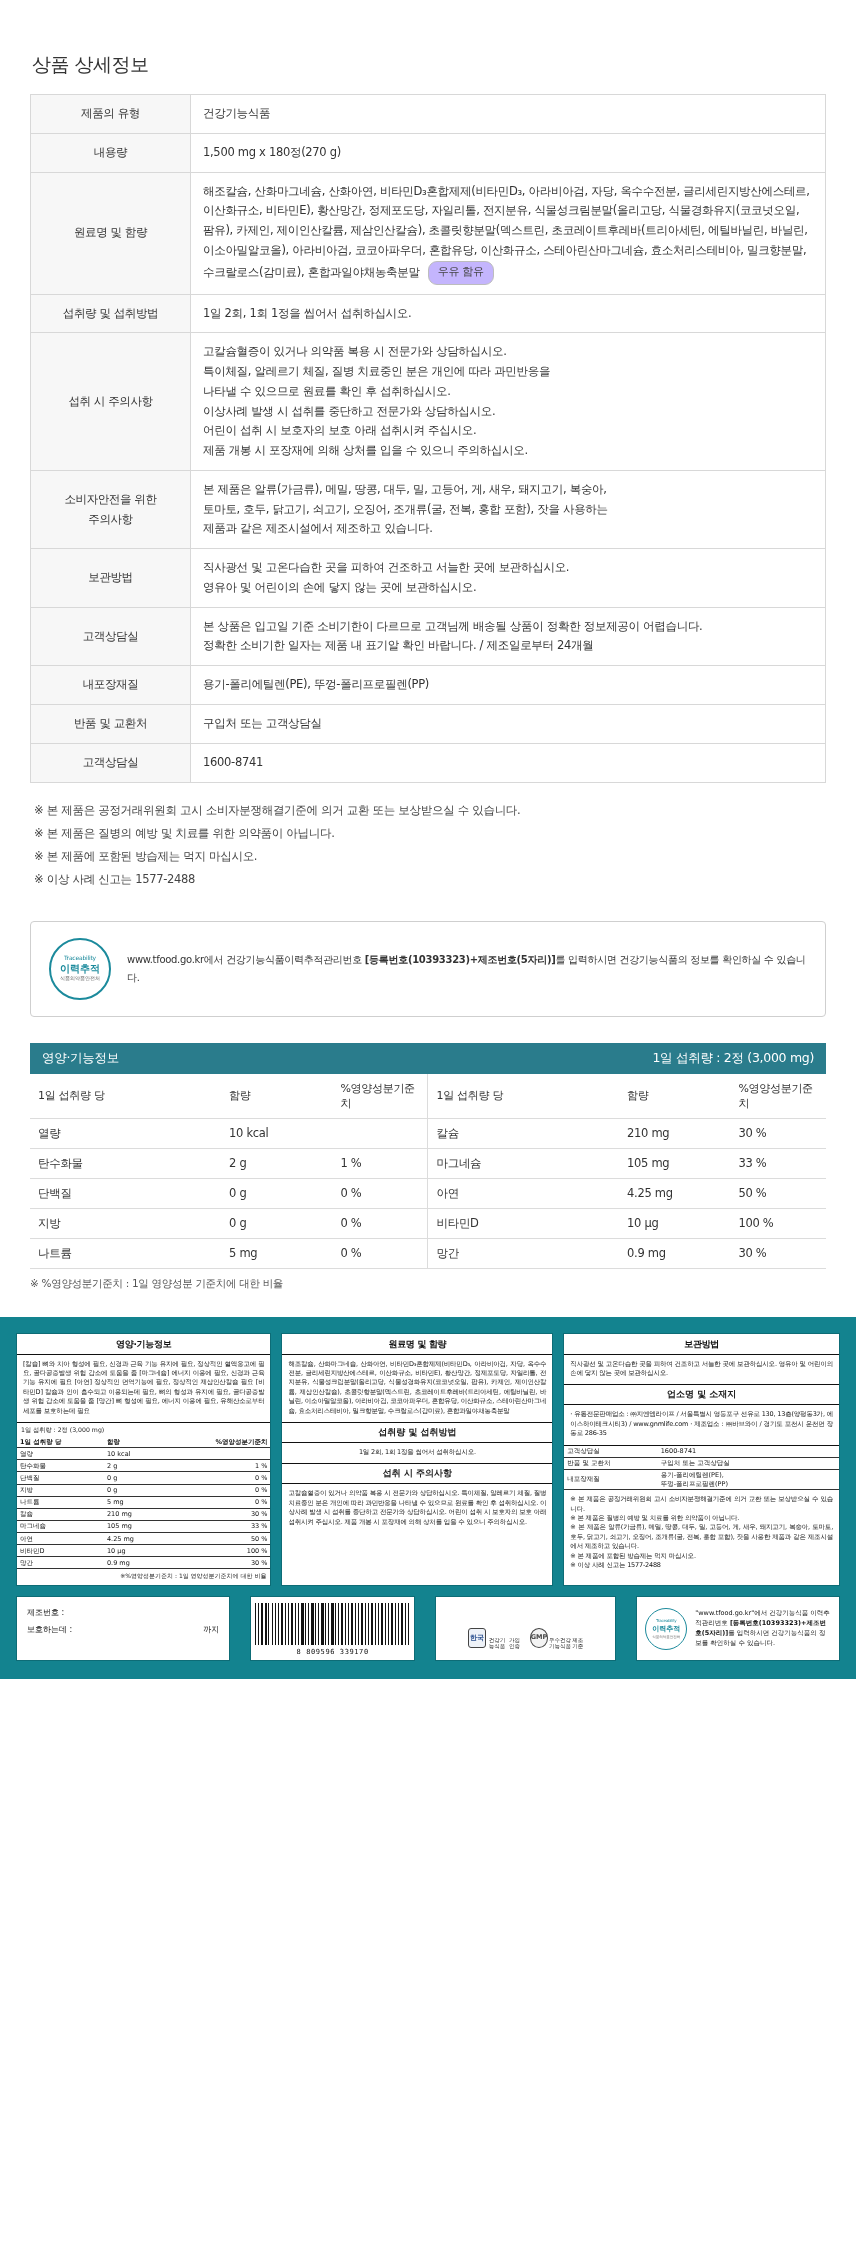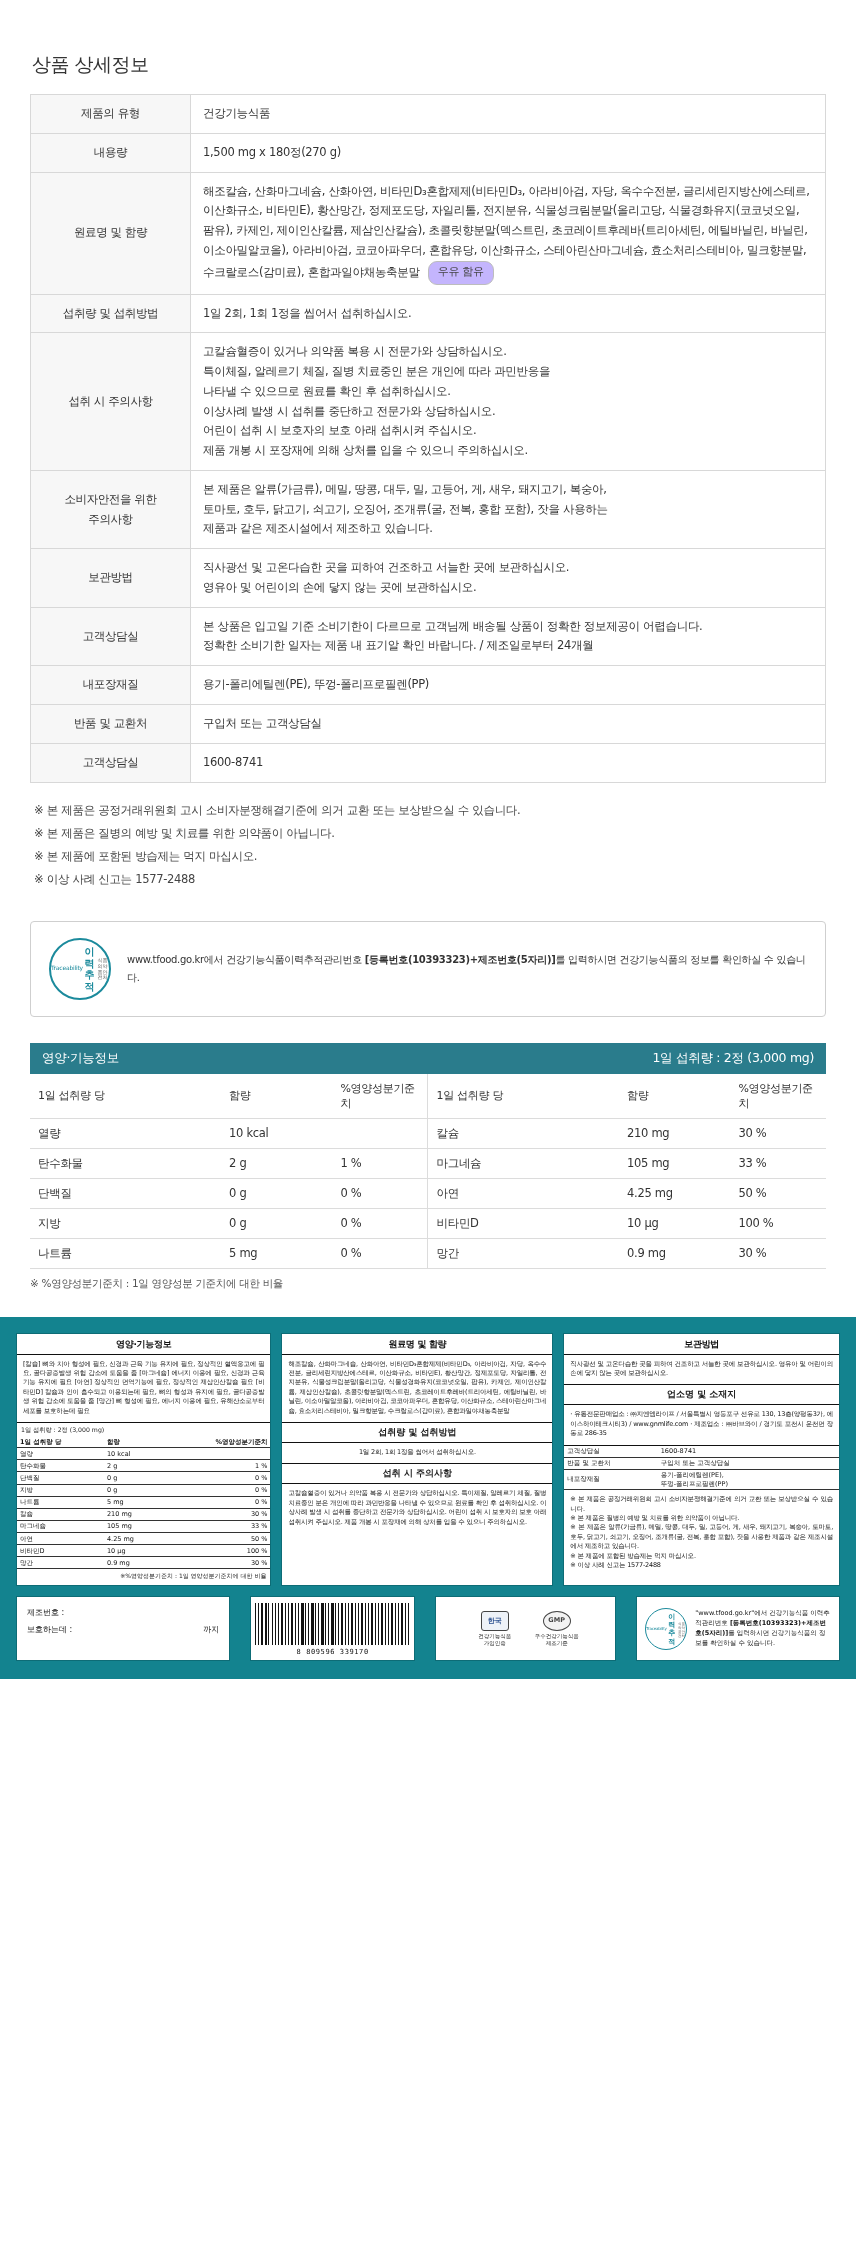--- a/index.html
+++ b/index.html
@@ -70,21 +70,21 @@
     border-radius: 4px;
     padding: 16px 18px;
     display: flex;
     align-items: center;
     gap: 16px;
   }
   .trace-logo {
     width: 62px; height: 62px;
     border-radius: 50%;
     border: 2px solid #1b8a9c;
-    display: flex; flex-direction: row;
+    display: flex; flex-direction: column;
     align-items: center; justify-content: center;
     flex: 0 0 62px;
     color: #1b8a9c;
     line-height: 1.15;
     text-align: center;
   }
   .trace-logo .t1 { font-size: 6px; letter-spacing: -0.2px; }
   .trace-logo .t2 { font-size: 10px; font-weight: bold; margin-top: 1px; }
   .trace-logo .t3 { font-size: 5px; color:#555; margin-top: 2px; }
   .trace-text {
@@ -248,22 +248,22 @@
     border: 1px solid #0d6c76;
     flex: 0 0 22%;
     display: flex;
     align-items: center;
     justify-content: center;
     gap: 8px;
     padding: 6px;
   }
   .cert {
     width: 54px; height: 42px;
-    display: flex; flex-direction: column;
-    align-items: center; justify-content: center;
+    display: flex; flex-direction: row;
+    align-items: flex-end; justify-content: center;
     font-size: 5.5px; color: #222; text-align: center;
     line-height: 1.2;
   }
   .cert .mark {
     width: 28px; height: 20px;
     border: 1px solid #444;
     border-radius: 3px;
     display: flex; align-items: center; justify-content: center;
     font-size: 7px; font-weight: bold; color: #2a4f8f;
     margin-bottom: 2px;

